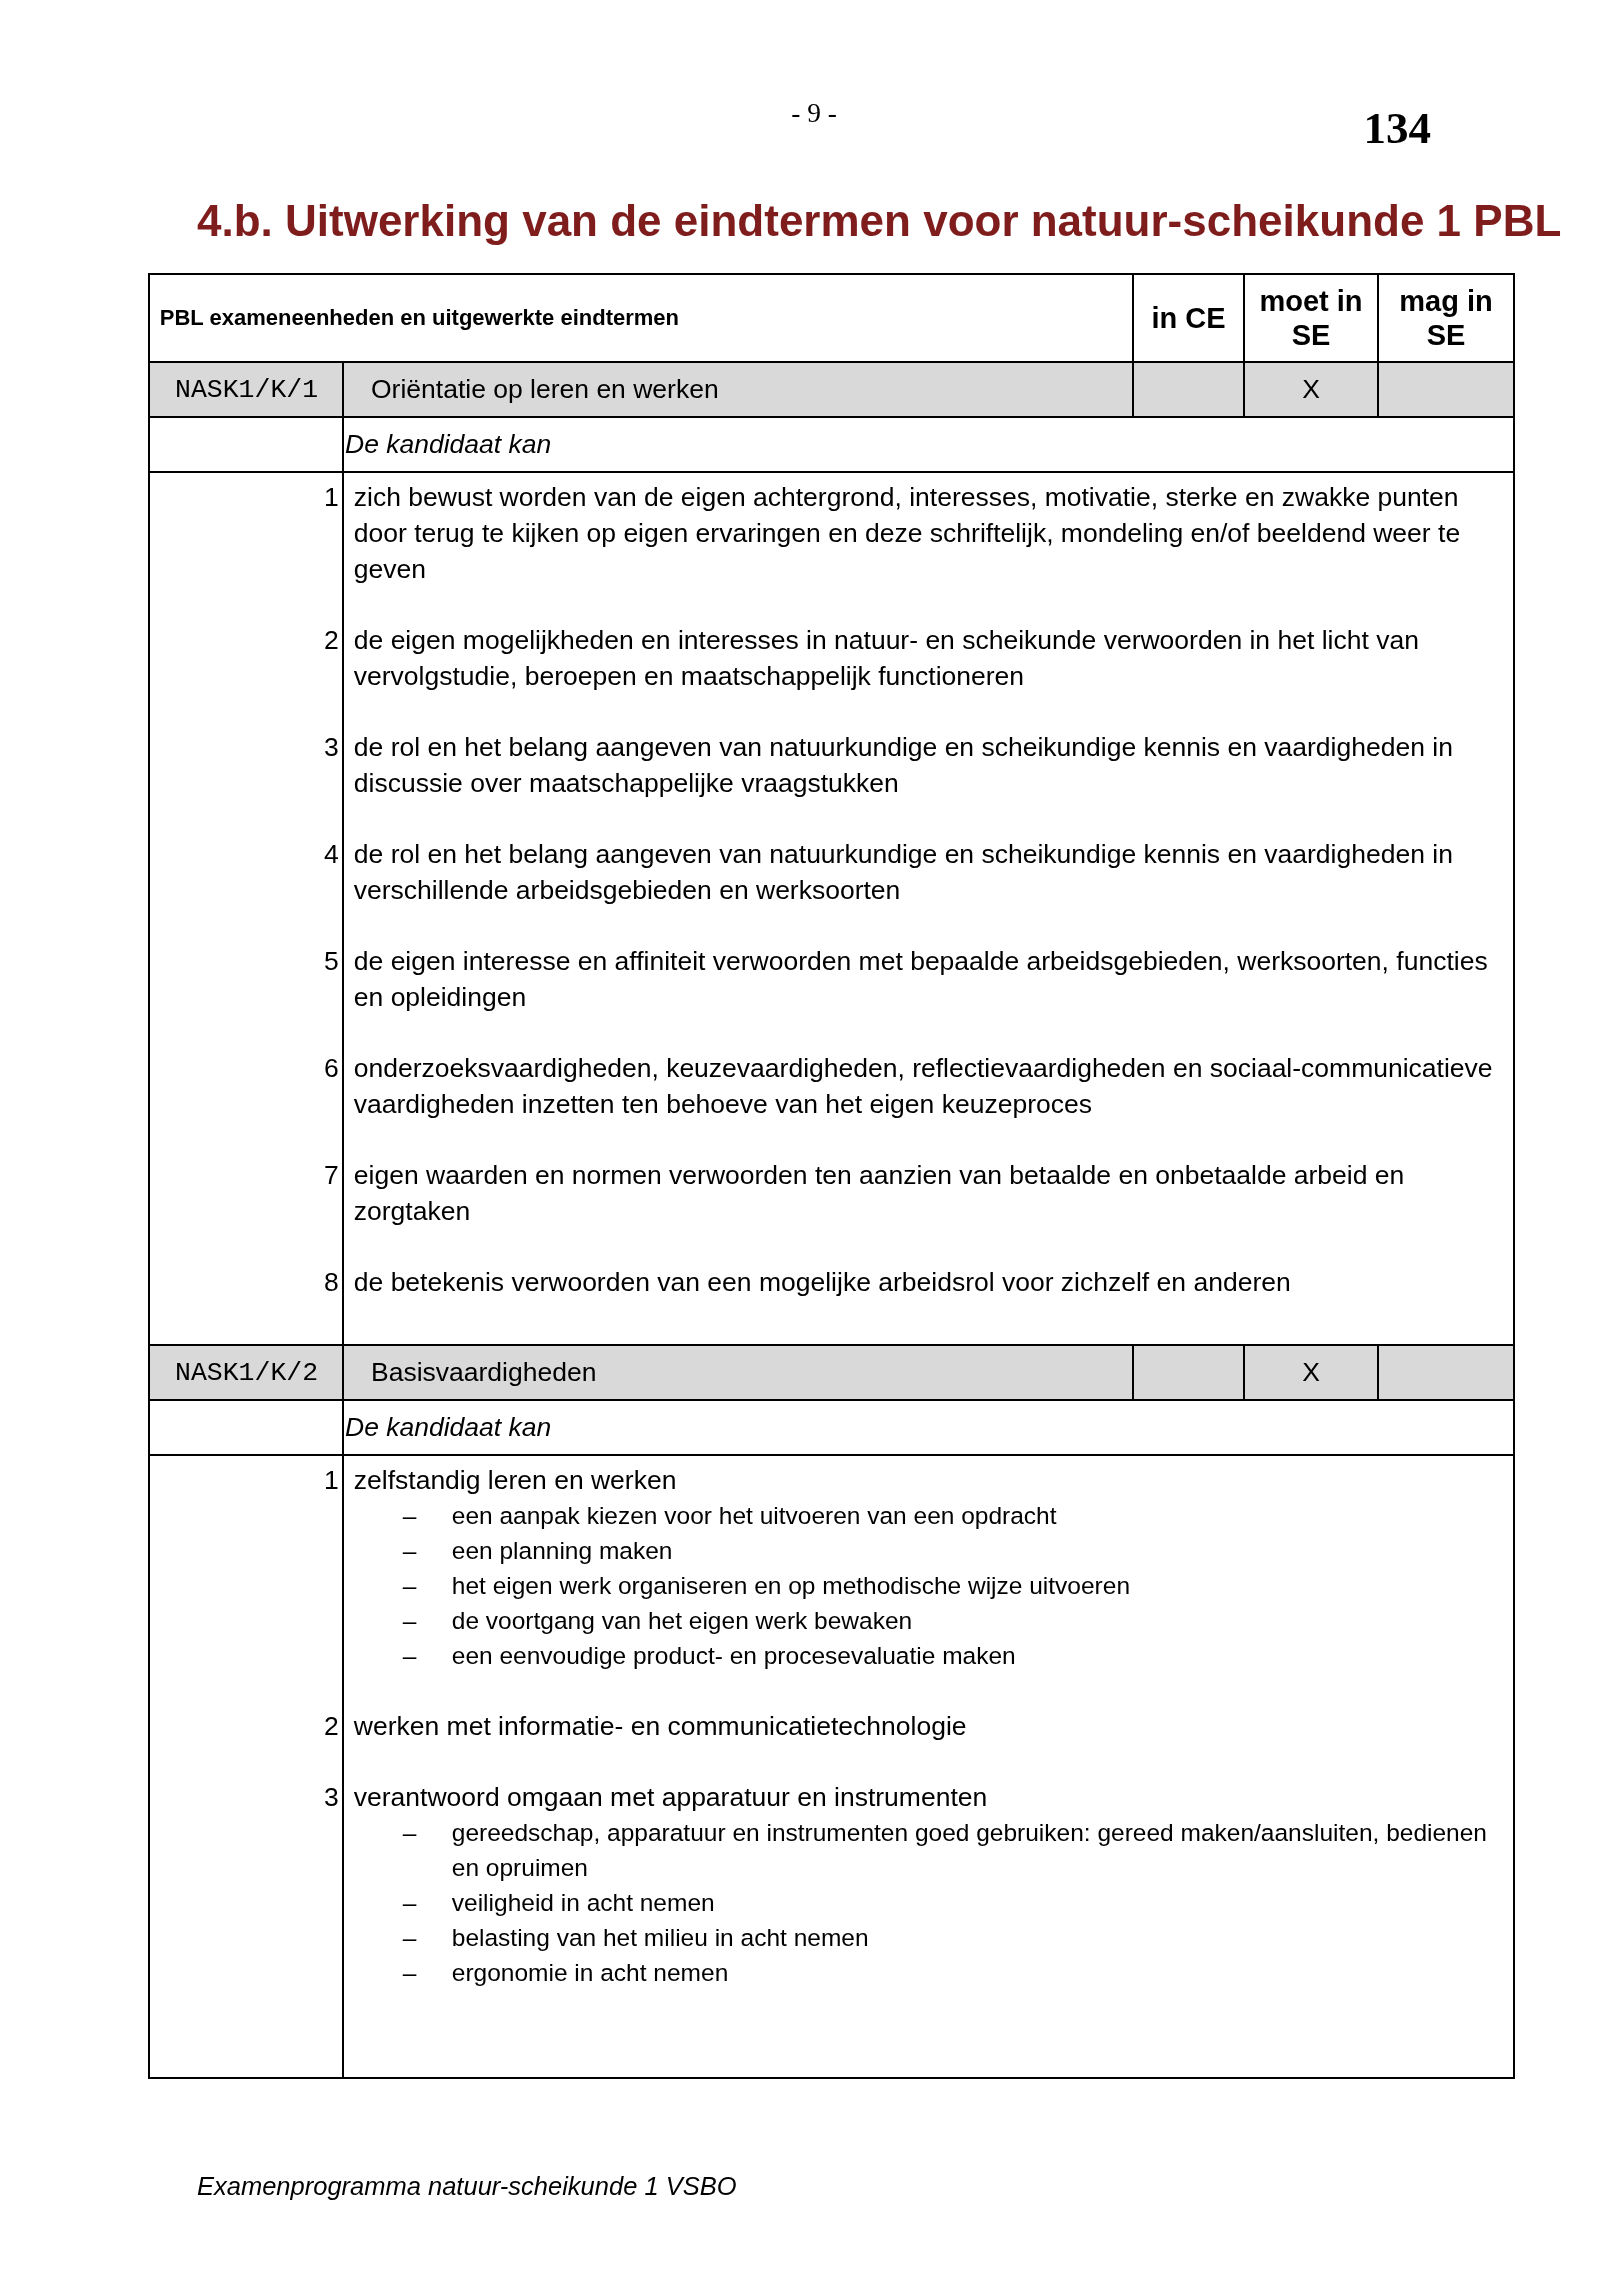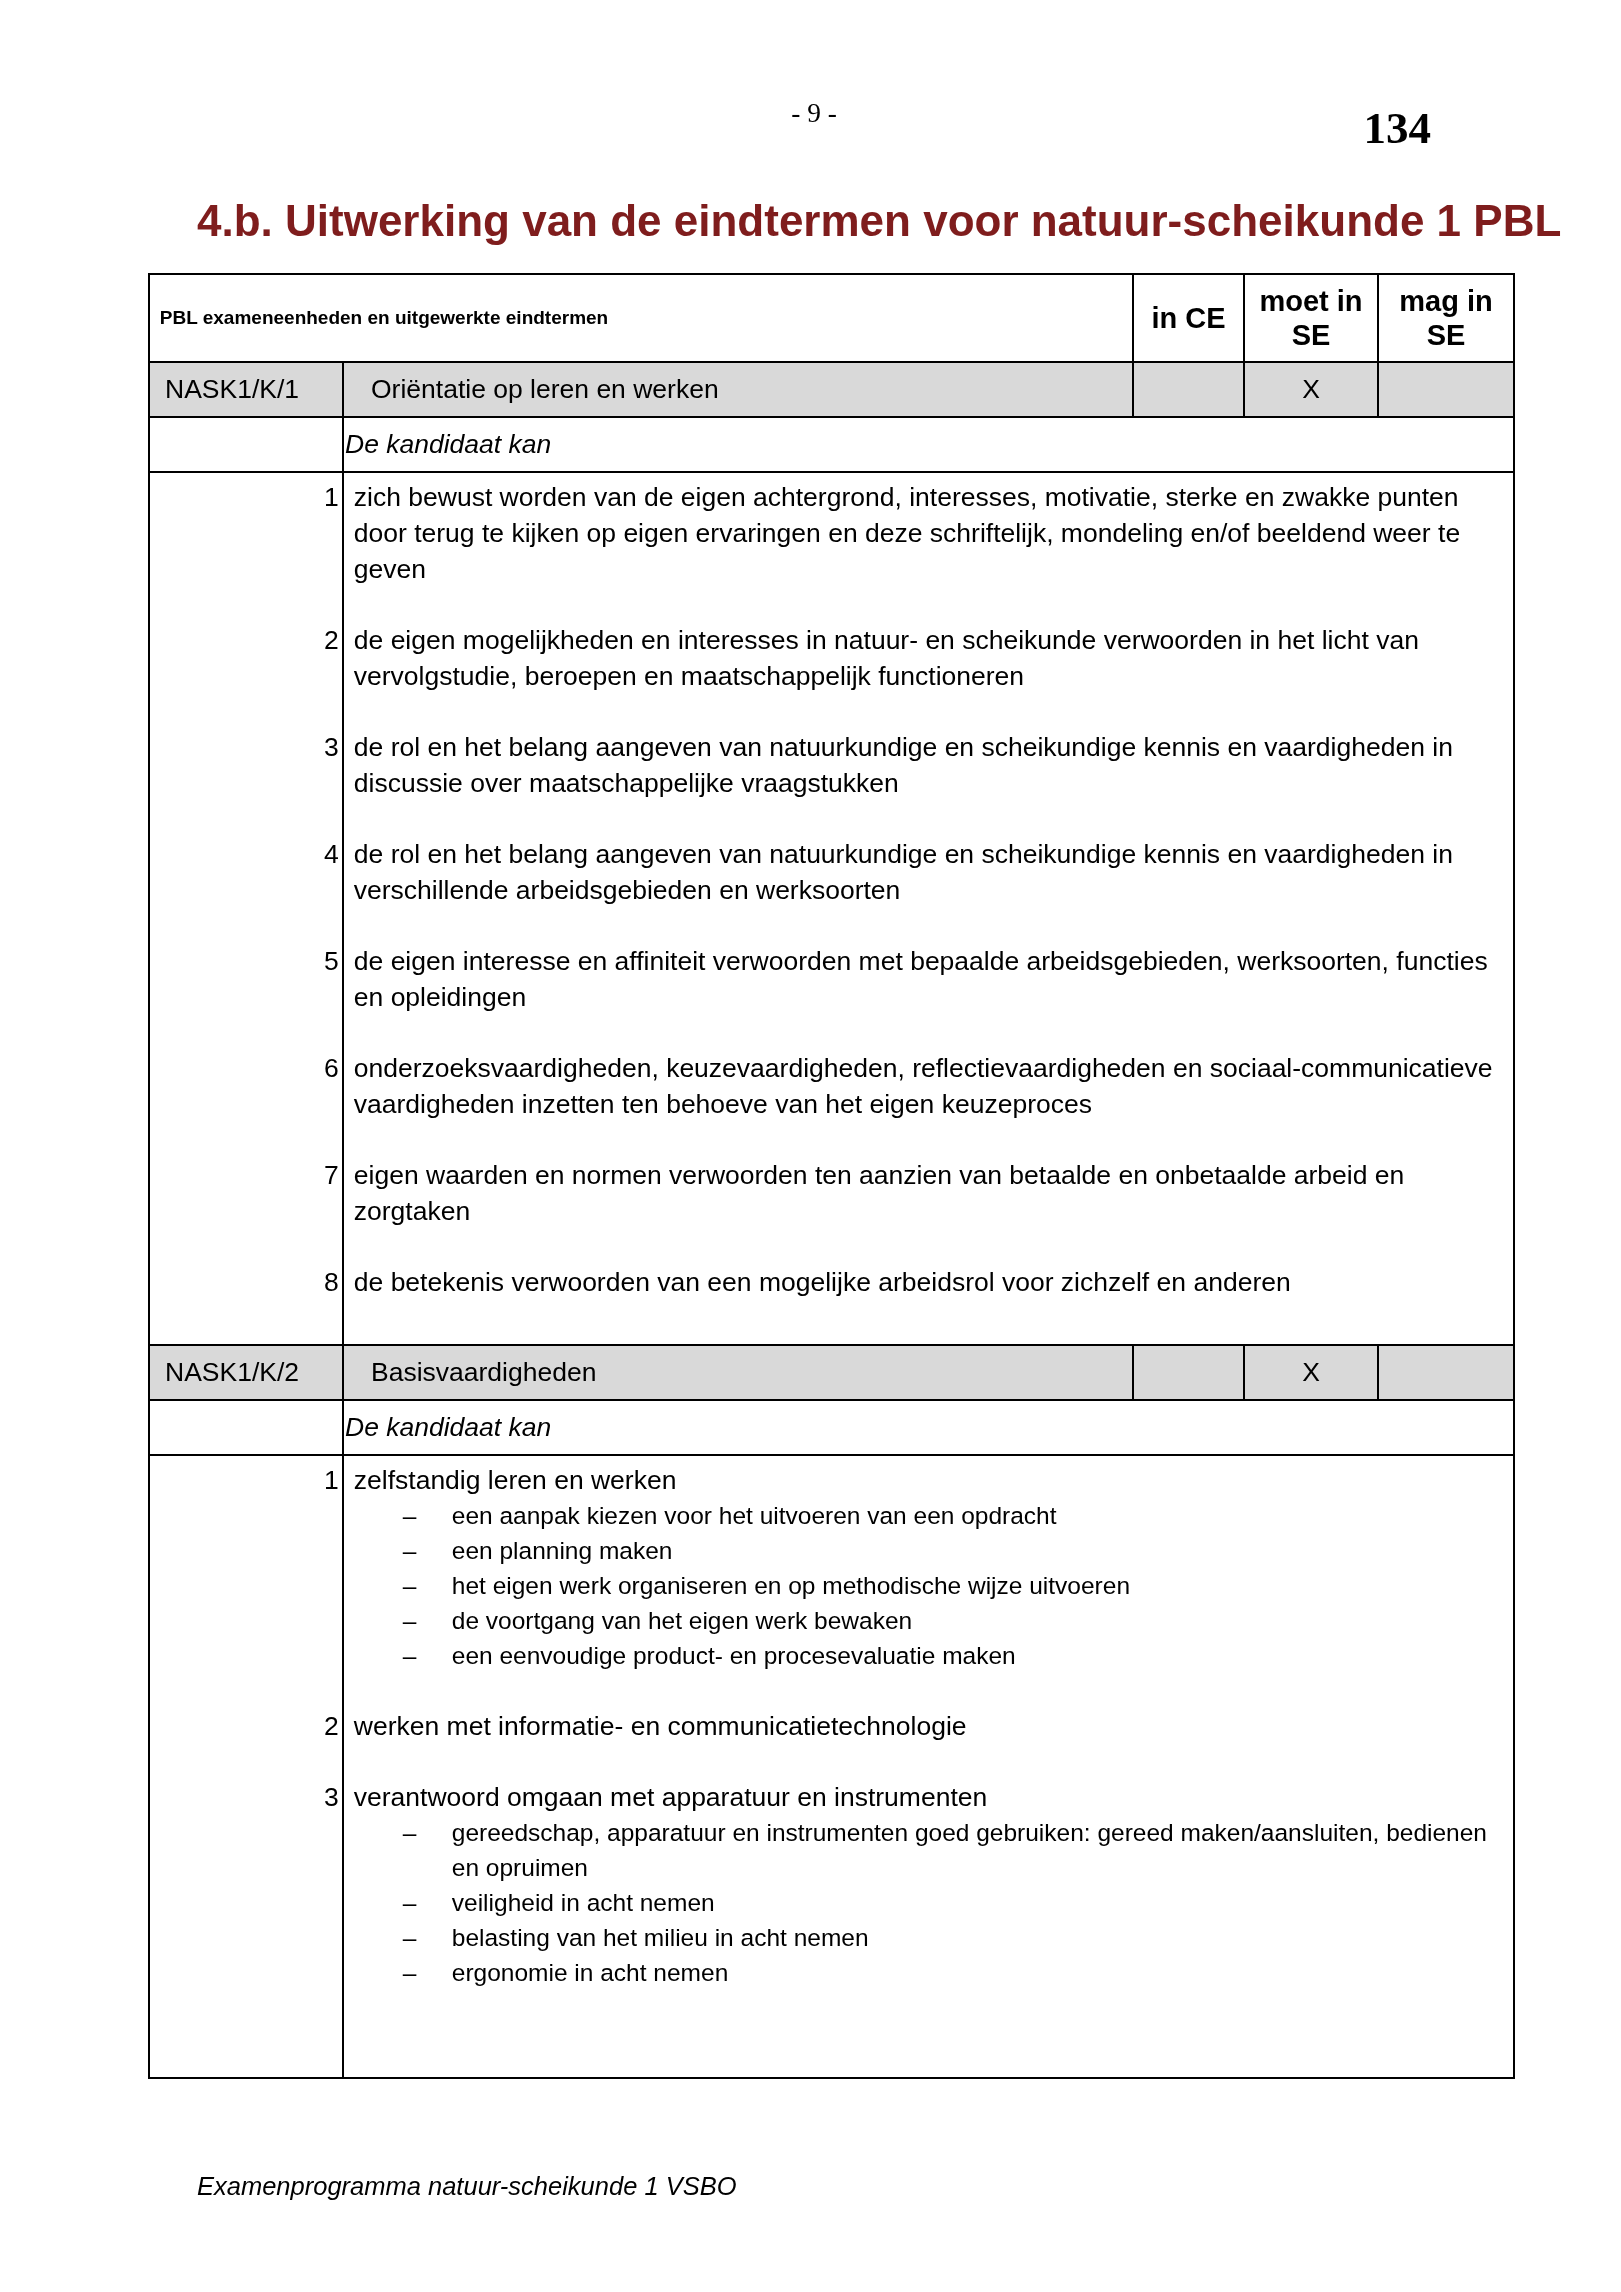--- a/index.html
+++ b/index.html
@@ -9,25 +9,25 @@
              font-family:"Liberation Serif", serif; font-size:27.4px; }
   .docnum { position:absolute; top:102px; left:1353px; width:78px; text-align:right;
             font-family:"Liberation Serif", serif; font-weight:bold; font-size:45px; }
   .heading { position:absolute; top:196px; left:197px; font-size:44px; font-weight:bold;
              color:#7f1d1d; white-space:nowrap; }
   table { position:absolute; top:273px; left:148px; width:1365px; border-collapse:collapse;
           table-layout:fixed; font-size:26.5px; }
   td, th { border:2.5px solid #000; padding:0; vertical-align:middle; }
   col.c1 { width:194px; } col.c2 { width:790px; } col.c3 { width:111px; }
   col.c4 { width:134px; } col.c5 { width:136px; }
-  th { font-weight:bold; font-size:19px; line-height:34px; }
+  th { font-weight:bold; font-size:22px; line-height:34px; }
   th.main { text-align:left; padding-left:9.8px; height:86px; }
   th.sm { text-align:center; font-size:29px; }
   tr.unit td { background:#D9D9D9; height:53px; }
-  tr.unit td.code { padding-left:15px; }
+  tr.unit td.code { padding-left:25px;font-family:Liberation Mono, monospace; }
   tr.unit td.title { padding-left:27px; }
   tr.unit td.mark { text-align:center; }
   tr.dkk td { height:53px; }
   tr.dkk td.lead { padding-left:1px;font-style:italic; }
   tr.items td { vertical-align:top; }
   td.itemtxt { padding-left:9.8px; padding-right:19.6px; }
   .item { position:relative; line-height:36px; }
   .item .num { position:absolute; left:-54px; width:39px; text-align:right; }
   .gap { height:35px; }
   .sub { font-size:24.5px; line-height:35px; padding-left:98px; position:relative; }

